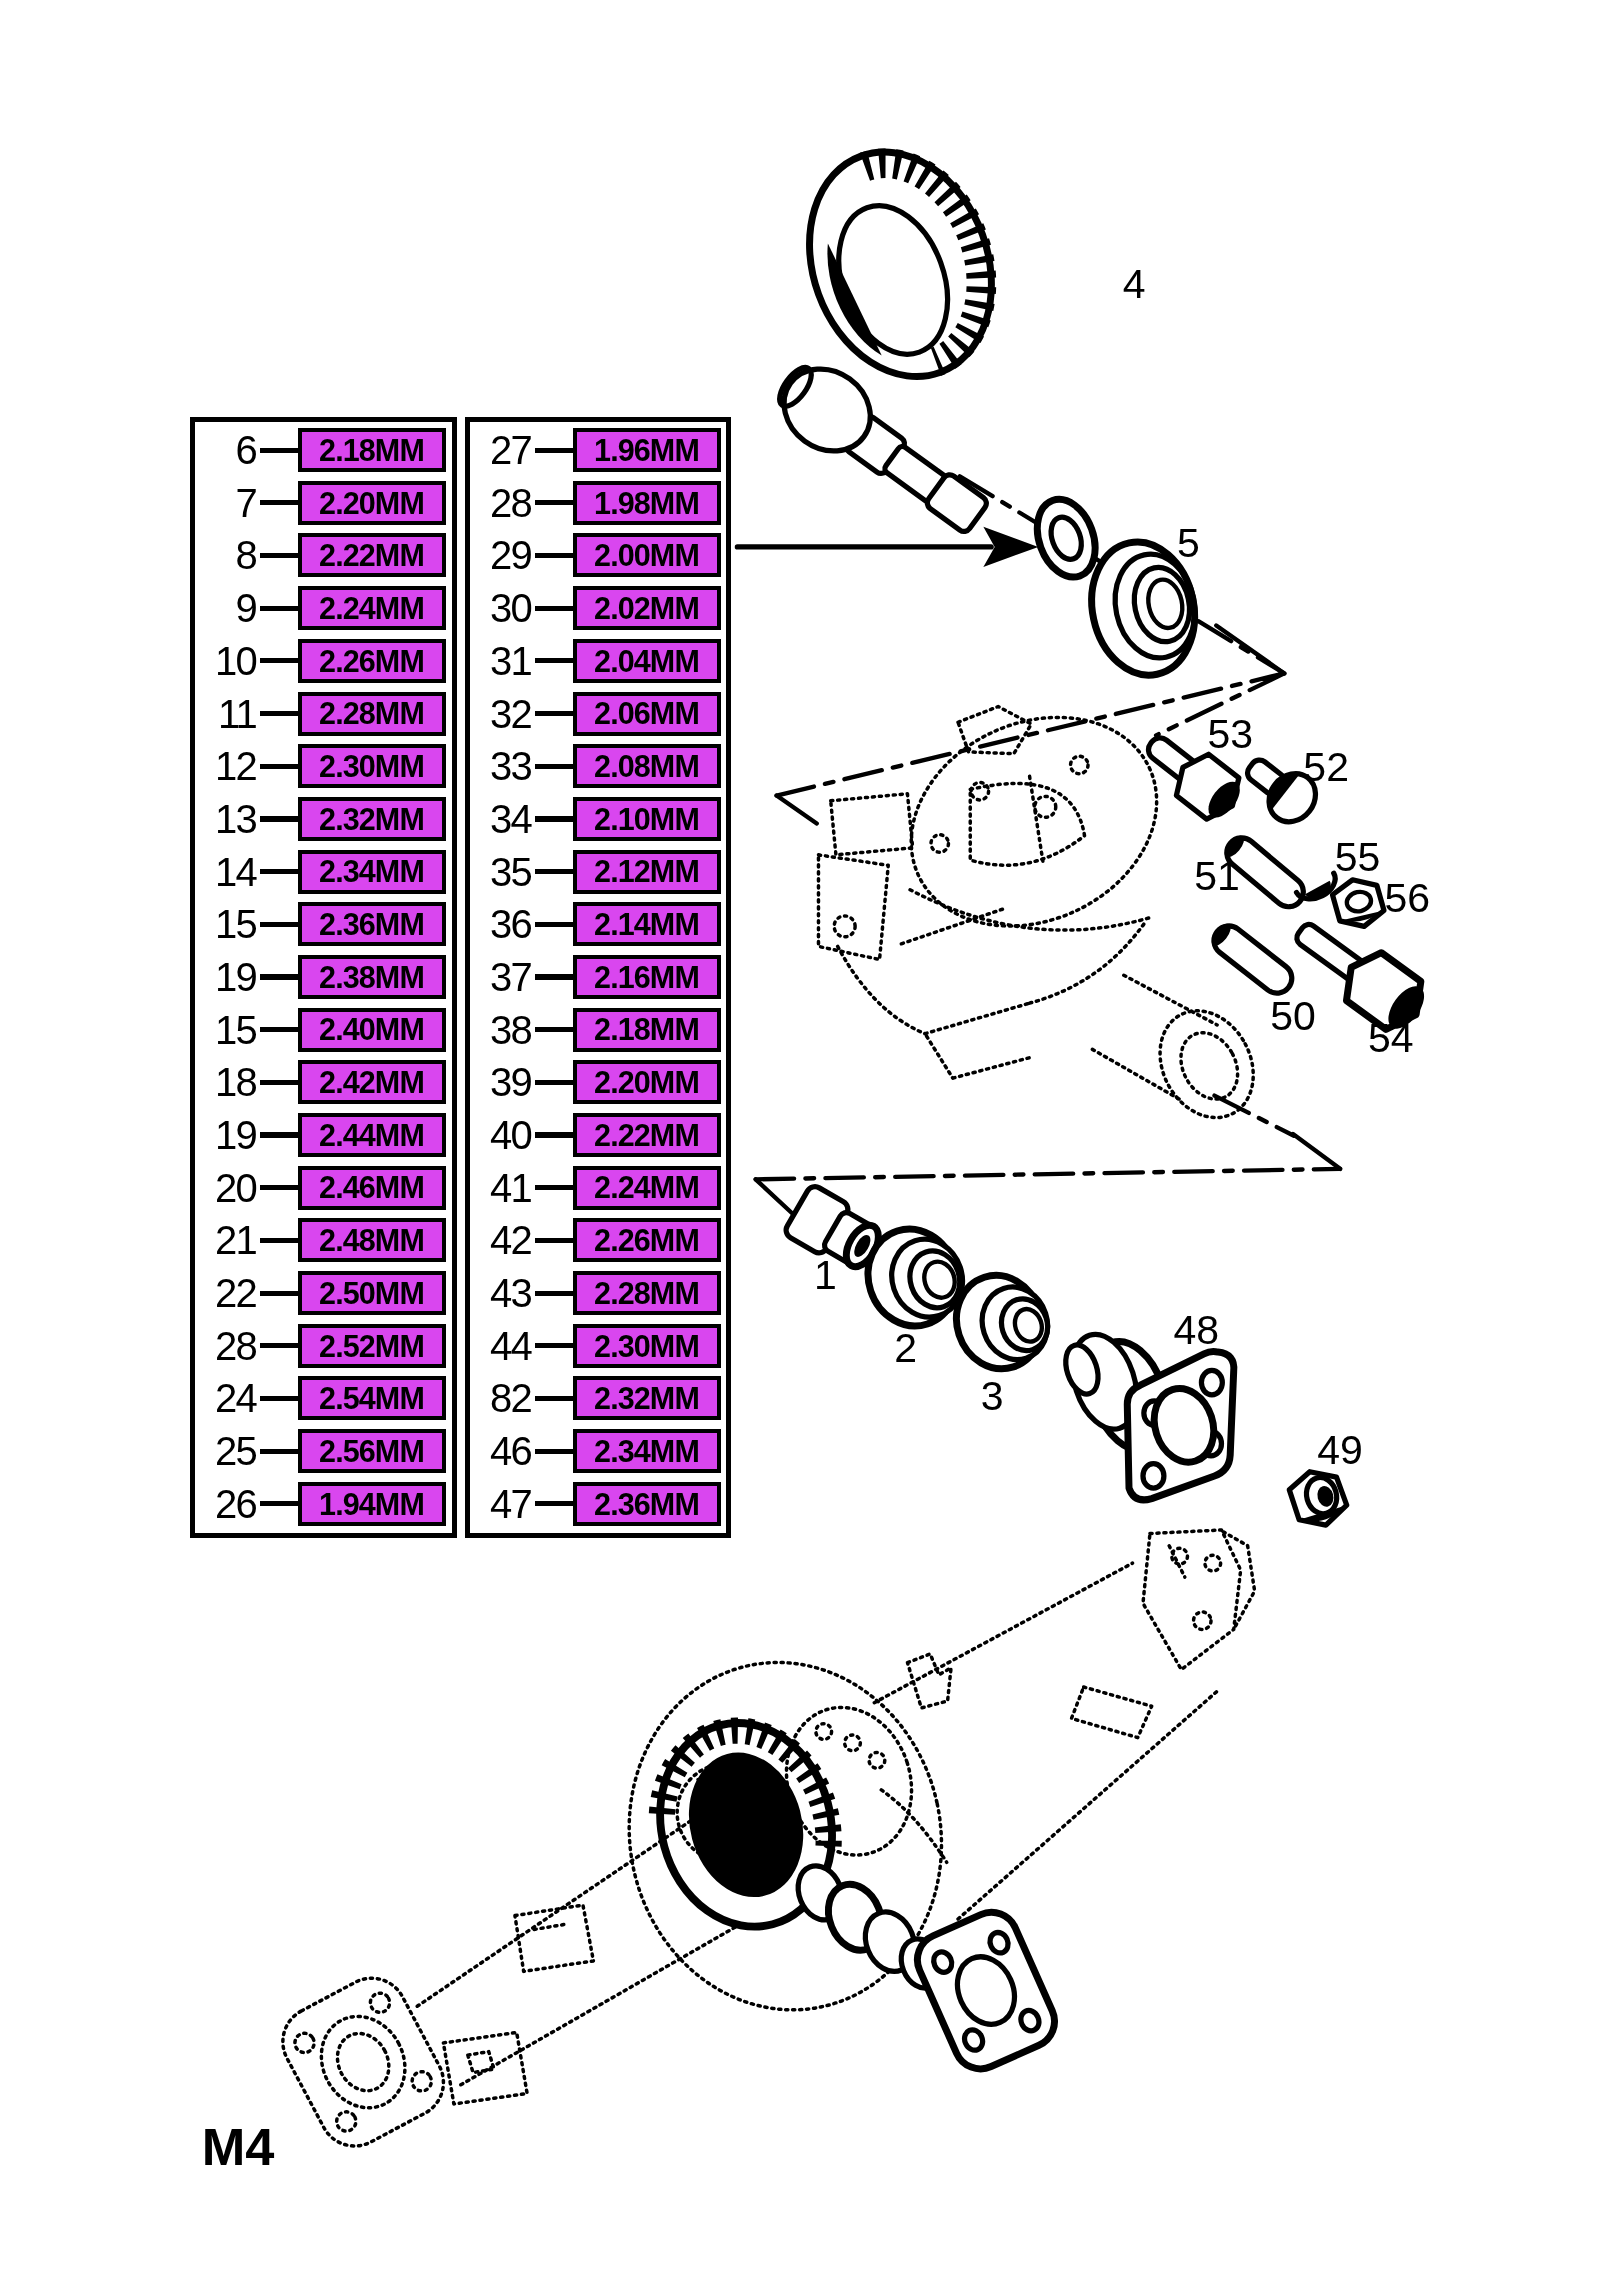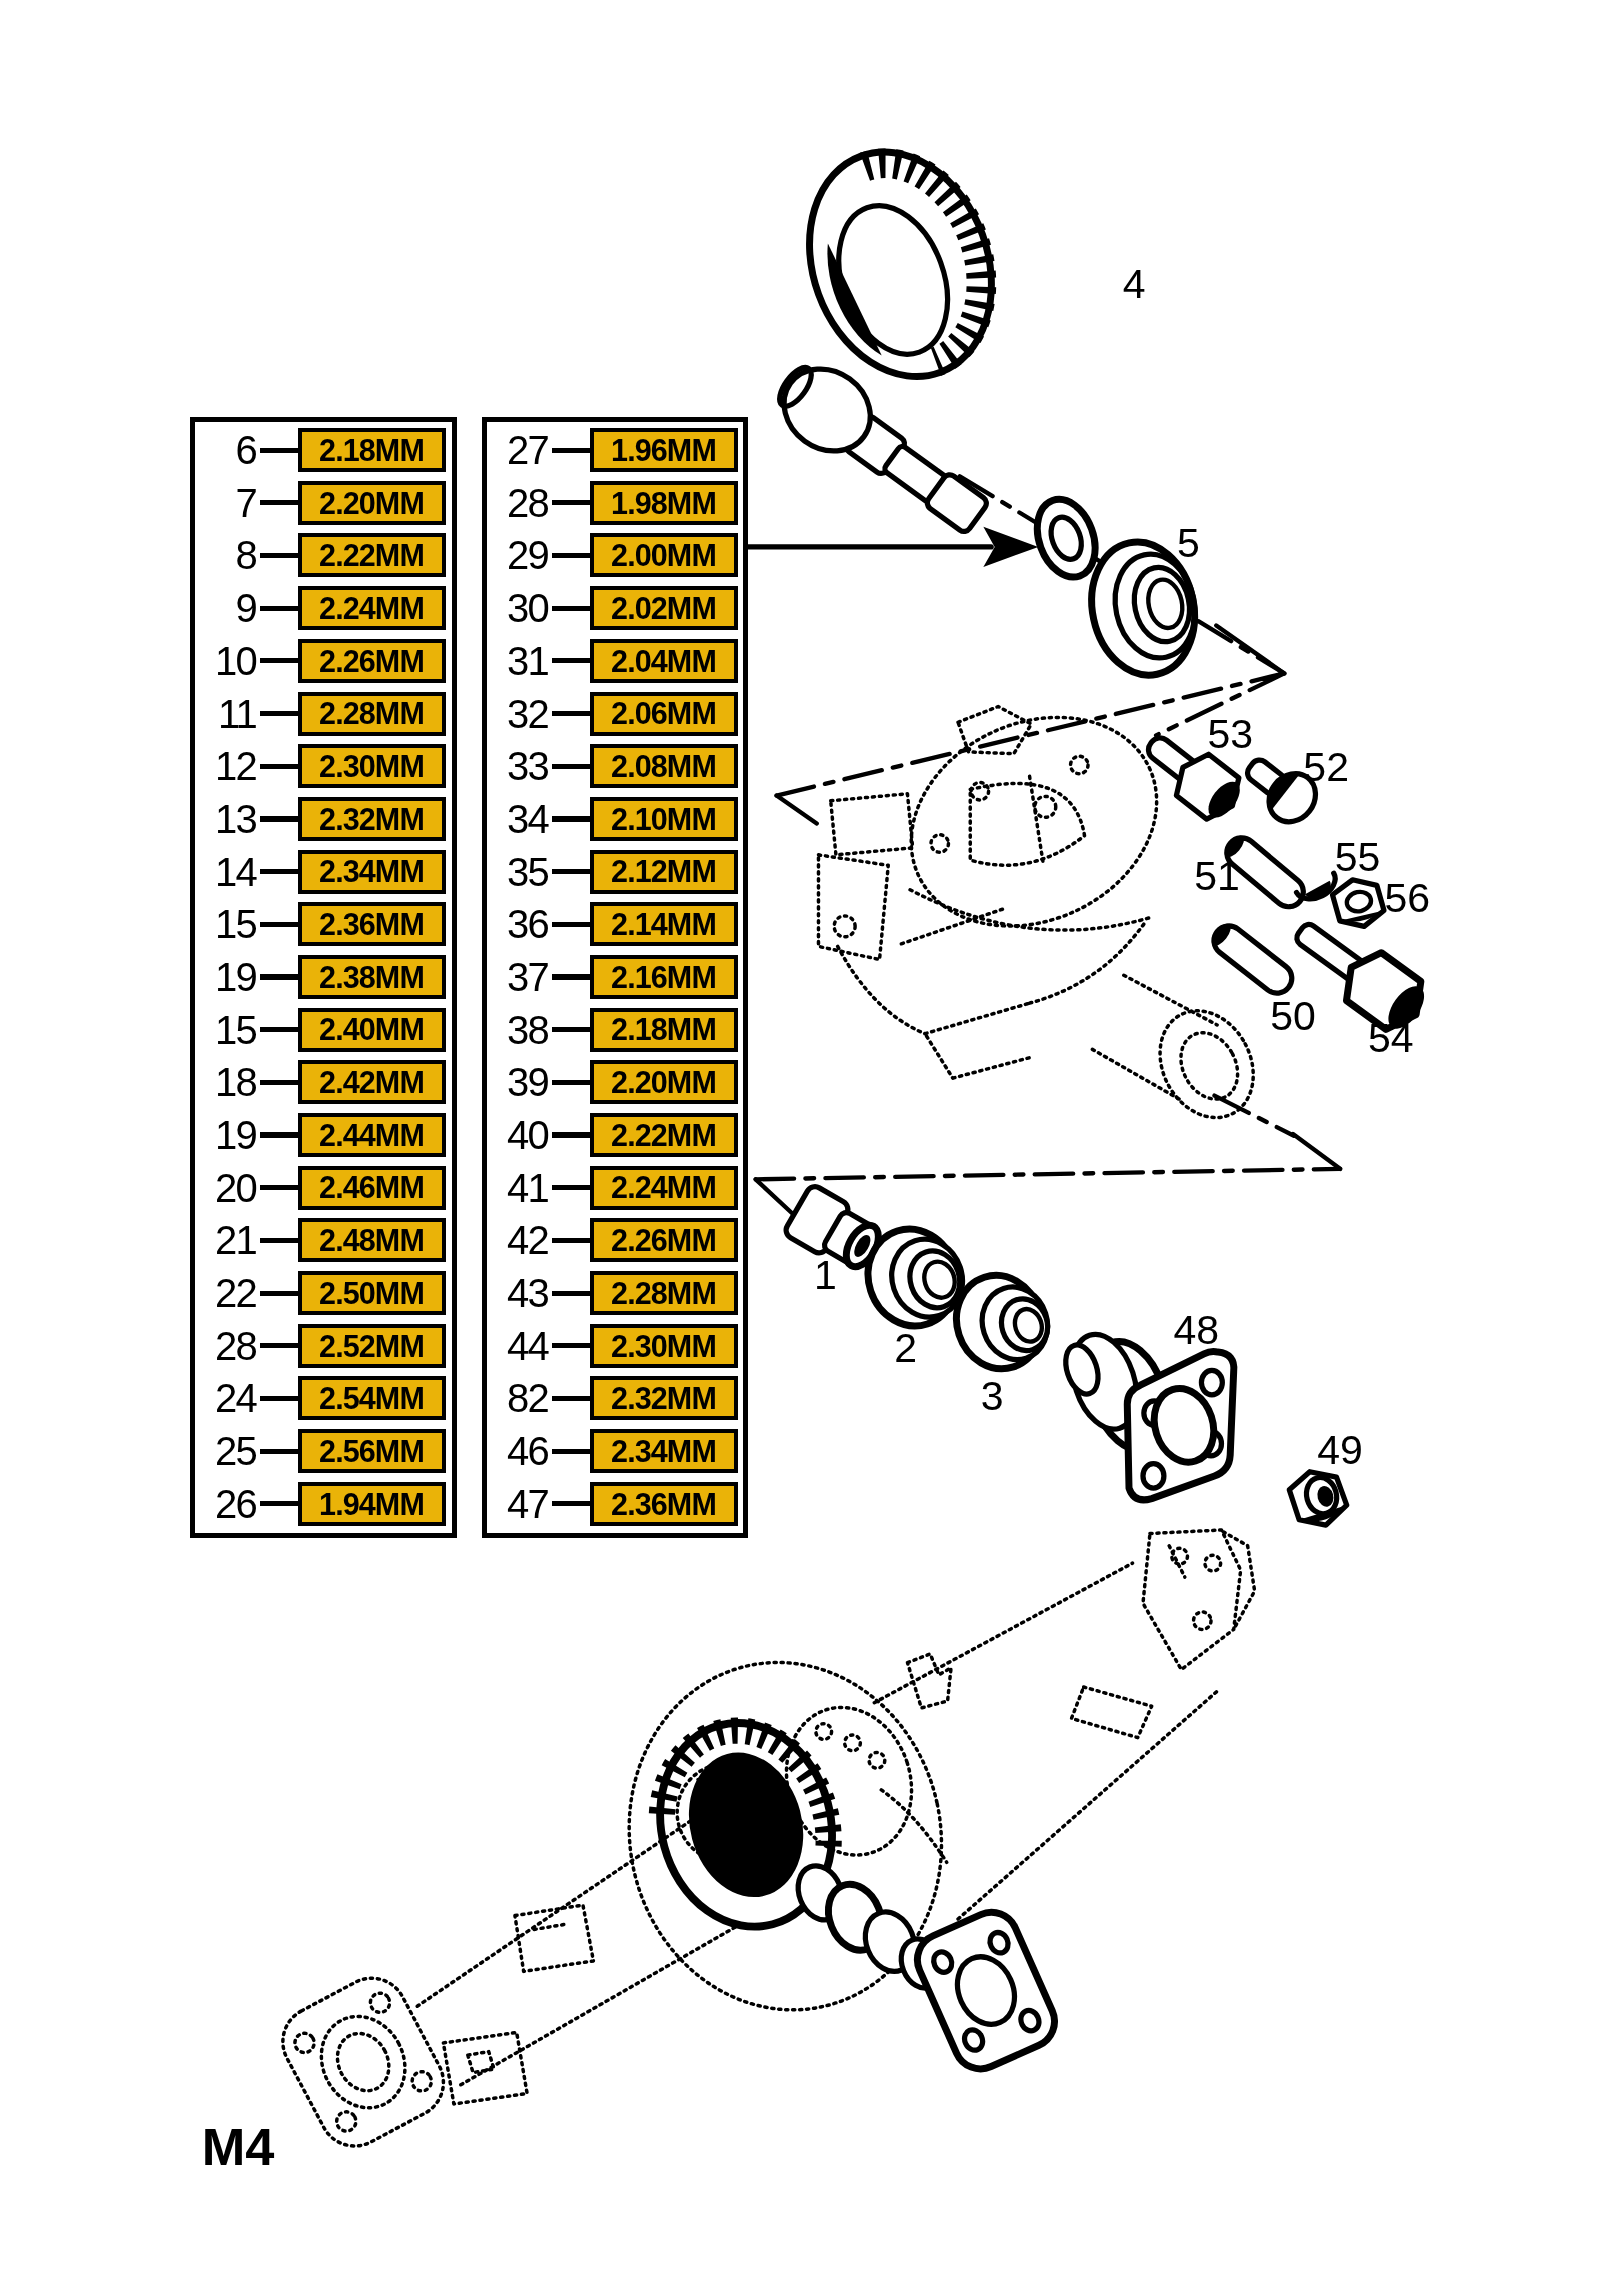--- a/index.html
+++ b/index.html
@@ -13,28 +13,28 @@
   .wfill{fill:#fff;}
   .dot{stroke:#000;fill:none;stroke-width:4;stroke-dasharray:2.5 5.5;stroke-linecap:round;stroke-linejoin:round;}
   .dd{stroke:#000;fill:none;stroke-width:5;stroke-dasharray:44 13 10 13;stroke-linecap:round;}
   .teeth{stroke:#000;fill:none;stroke-dasharray:7 10;}
   .callout{font:400 47px "Liberation Sans",sans-serif;fill:#000;}
   .figcode{font:700 60px "Liberation Sans",sans-serif;fill:#000;}
 
   
   .table-box{position:absolute;border:5.2px solid #000;background:#fff;box-sizing:border-box;}
   .table-box.left {left:190px;top:417px;width:267px;height:1121px;}
-  .table-box.right{left:465px;top:417px;width:266px;height:1121px;margin-left:17px;}
+  .table-box.right{left:465px;top:417px;width:266px;height:1121px;}
   .rows{padding-top:6.1px;}
   .shim-row{display:flex;align-items:center;height:44px;margin-bottom:8.7px;}
   .shim-row .ref{width:61px;text-align:right;font:400 40px/1 "Liberation Sans",sans-serif;letter-spacing:-1.7px;}
   .shim-row .tick{width:38px;height:5.2px;background:#000;margin-left:3.5px;flex:none;}
   .shim-row .val{box-sizing:border-box;flex:none;width:148px;height:44px;border:4.4px solid #000;
        display:flex;align-items:center;justify-content:center;
-       font:700 30.5px/1 "Liberation Sans",sans-serif;letter-spacing:-0.9px;background:#eab308;}
+       font:700 30.5px/1 "Liberation Sans",sans-serif;letter-spacing:-0.9px;background:#d946ef;}
 </style>
 </head>
 <body>
 
 <div class="page">
 
   <svg width="1623" height="2295" viewBox="0 0 1860 2631">
 
     <g>
       <path class="dd" d="M890,912 L1472,772 M1100,546 L1472,772 M1472,772 L1325,843 M866,1352 L1536,1340 M1392,1256 L1483,1302"></path>

